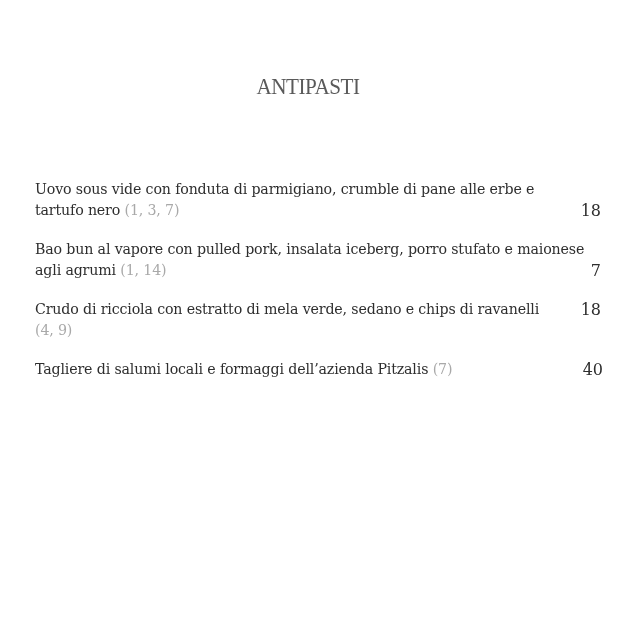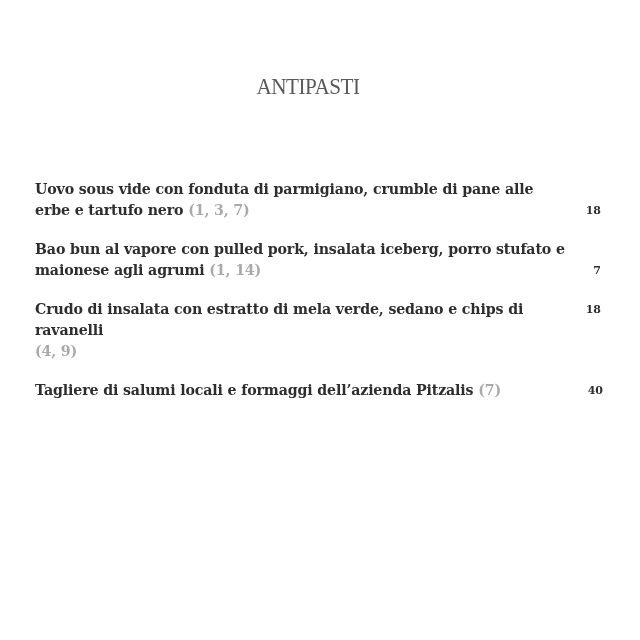--- a/index.html
+++ b/index.html
@@ -28,42 +28,41 @@
       font-weight: normal;
       transform: scaleX(0.92);
       transform-origin: center;
       margin: 0;
     }
     .menu {
       position: absolute;
       top: 179px;
       left: 35px;
       width: 570px;
-      font-weight: bold;
     }
     .menu-item {
       position: relative;
       font-size: 14.2px;
       line-height: 21px;
       margin-bottom: 18px;
       padding-right: 0;
     }
     .dish {
       display: block;
       width: 535px;
       letter-spacing: -0.15px;
     }
     .allergens {
       color: #a9a9a9;
     }
     .price {
       position: absolute;
       right: 4px;
       bottom: 0;
-      font-size: 11px;
+      font-size: 16px;
       line-height: 21px;
     }
     .menu-item.wide .dish { width: 575px; }
     .menu-item.crudo .dish { width: 520px; }
     .menu-item.crudo .price { top: 0; bottom: auto; }
     .menu-item.last .price { right: 2px; }
   </style>
 </head>
 <body>
 
@@ -76,21 +75,21 @@
     <span class="price">18</span>
   </div>
 
 
   <div class="menu-item wide">
     <span class="dish"><span>Bao bun al vapore con pulled pork, insalata iceberg, porro stufato e maionese agli agrumi </span> <span class="allergens">(1, 14)</span></span>
     <span class="price">7</span>
   </div>
 
   <div class="menu-item crudo">
-    <span class="dish"><span>Crudo di insalata con estratto di mela verde, sedano e chips di ravanelli</span><br><span class="allergens">(4, 9)</span></span>
+    <span class="dish"><span>Crudo di ricciola con estratto di mela verde, sedano e chips di ravanelli</span><br><span class="allergens">(4, 9)</span></span>
     <span class="price">18</span>
   </div>
 
   <div class="menu-item last">
     <span class="dish"><span>Tagliere di salumi locali e formaggi dell’azienda Pitzalis</span> <span class="allergens">(7)</span></span>
     <span class="price">40</span>
   </div>
 
 </div>
 

